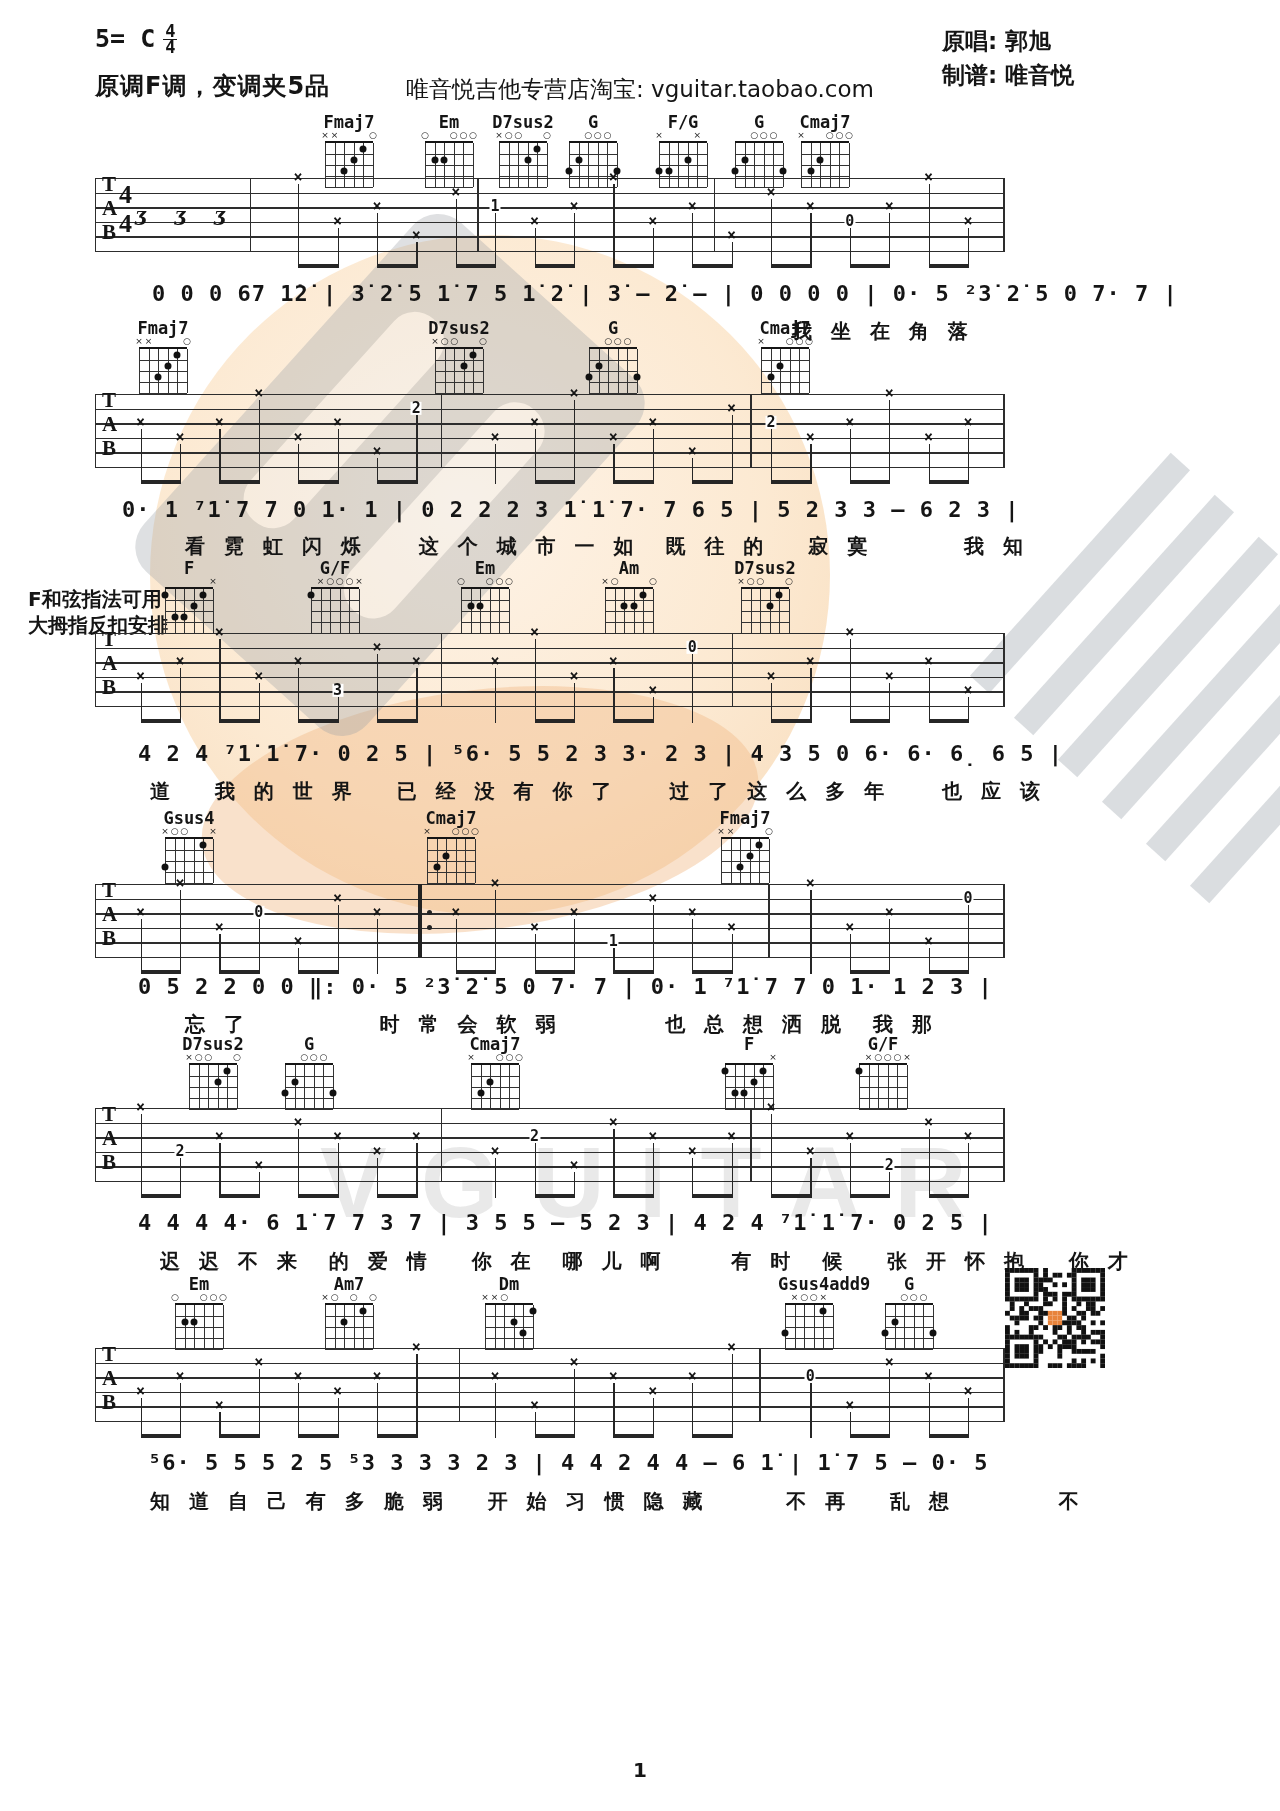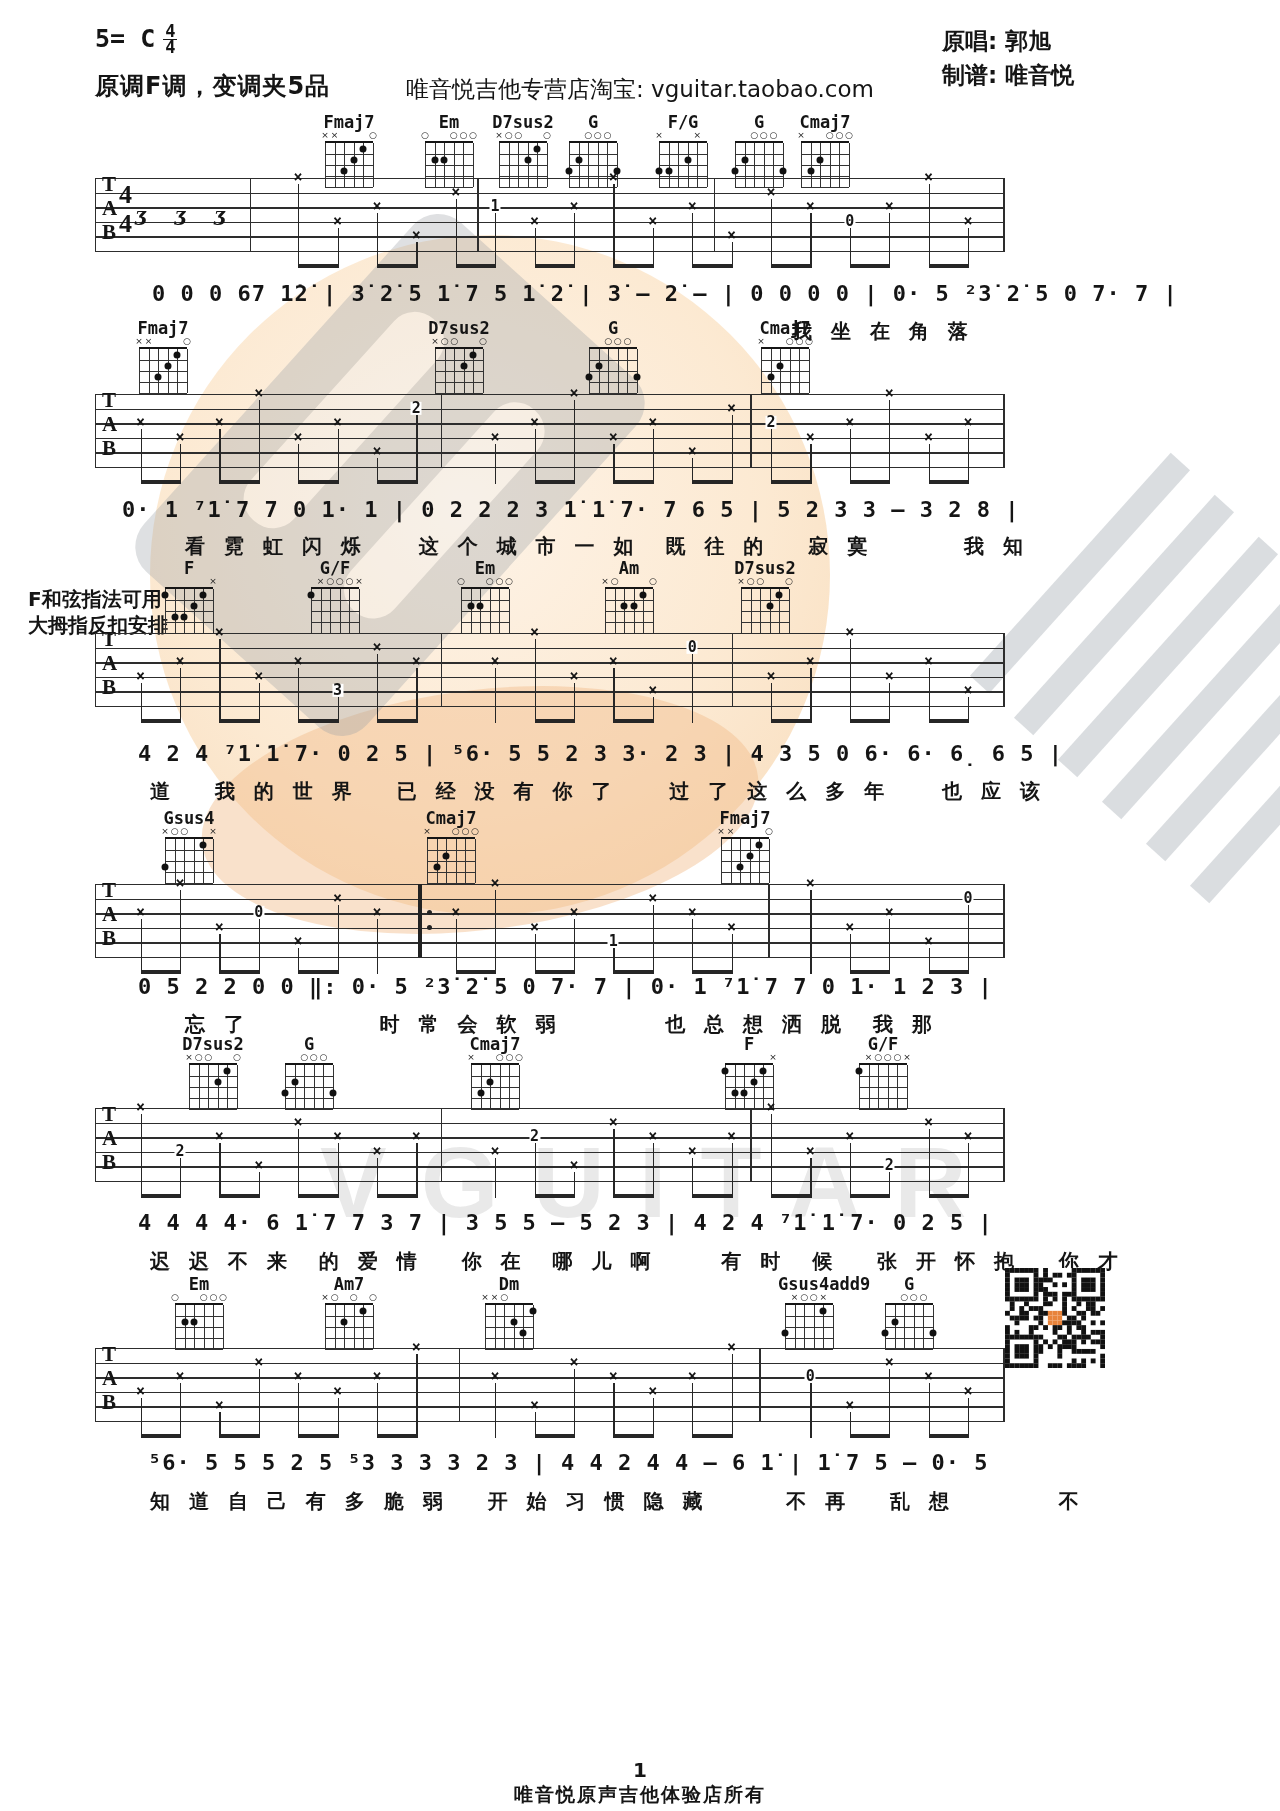--- a/index.html
+++ b/index.html
@@ -484,21 +484,21 @@
         <div class="beam" style="left: 13.66%; width: 4.33%; top: 86px;"></div>
         <div class="beam" style="left: 22.32%; width: 4.33%; top: 86px;"></div>
         <div class="beam" style="left: 30.98%; width: 4.33%; top: 86px;"></div>
         <div class="beam" style="left: 48.3%; width: 4.33%; top: 86px;"></div>
         <div class="beam" style="left: 56.96%; width: 4.33%; top: 86px;"></div>
         <div class="beam" style="left: 65.62%; width: 4.33%; top: 86px;"></div>
         <div class="beam" style="left: 74.28%; width: 4.33%; top: 86px;"></div>
         <div class="beam" style="left: 82.94%; width: 4.33%; top: 86px;"></div>
         <div class="beam" style="left: 91.6%; width: 4.33%; top: 86px;"></div>
       </div>
-      <div class="melody" style="left: 122px; top: 497px;">0· 1 ⁷1̇ 7 7 0 1· 1 | 0 2 2 2 3 1̇ 1̇ 7· 7 6 5 | 5 2 3 3 – 3 2 8 |</div>
+      <div class="melody" style="left: 122px; top: 497px;">0· 1 ⁷1̇ 7 7 0 1· 1 | 0 2 2 2 3 1̇ 1̇ 7· 7 6 5 | 5 2 3 3 – 6 2 3 |</div>
       <div class="lyrics" style="left: 185px; top: 533px;">看 霓 虹 闪 烁    这 个 城 市 一 如  既 往 的   寂 寞       我 知</div>
       <div class="chord" style="left: 158px; top: 558px;">
         <div class="cname">F</div>
         <div class="ctop">
           <div class="ctm" style="left: 48px;">×</div>
         </div>
         <div class="cgrid">
           <div class="cfret" style="top: 11px;"></div>
           <div class="cfret" style="top: 22px;"></div>
           <div class="cfret" style="top: 33px;"></div>
@@ -991,21 +991,21 @@
         <div class="beam" style="left: 22.32%; width: 4.33%; top: 86px;"></div>
         <div class="beam" style="left: 30.98%; width: 4.33%; top: 86px;"></div>
         <div class="beam" style="left: 48.3%; width: 4.33%; top: 86px;"></div>
         <div class="beam" style="left: 56.96%; width: 4.33%; top: 86px;"></div>
         <div class="beam" style="left: 65.62%; width: 4.33%; top: 86px;"></div>
         <div class="beam" style="left: 74.28%; width: 4.33%; top: 86px;"></div>
         <div class="beam" style="left: 82.94%; width: 4.33%; top: 86px;"></div>
         <div class="beam" style="left: 91.6%; width: 4.33%; top: 86px;"></div>
       </div>
       <div class="melody" style="left: 138px; top: 1210px;">4 4 4 4· 6 1̇ 7 7 3 7 | 3 5 5 – 5 2 3 | 4 2 4 ⁷1̇ 1̇ 7· 0 2 5 |</div>
-      <div class="lyrics" style="left: 150px; top: 1248px;">迟 迟 不 来  的 爱 情   你 在  哪 儿 啊     有 时  候   张 开 怀 抱   你 才</div>
+      <div class="lyrics" style="left: 160px; top: 1248px;">迟 迟 不 来  的 爱 情   你 在  哪 儿 啊     有 时  候   张 开 怀 抱   你 才</div>
       <div class="chord" style="left: 168px; top: 1274px;">
         <div class="cname">Em</div>
         <div class="ctop">
           <div class="ctm" style="left: 0px;">○</div>
           <div class="ctm" style="left: 28.8px;">○</div>
           <div class="ctm" style="left: 38.4px;">○</div>
           <div class="ctm" style="left: 48px;">○</div>
         </div>
         <div class="cgrid">
           <div class="cfret" style="top: 11px;"></div>
@@ -1418,14 +1418,13 @@
       <rect x="47.61904761904762" y="95.23809523809524" width="4.8619047619047615" height="4.8619047619047615" fill="#111"></rect>
       <rect x="52.38095238095238" y="95.23809523809524" width="4.8619047619047615" height="4.8619047619047615" fill="#111"></rect>
       <rect x="61.904761904761905" y="95.23809523809524" width="4.8619047619047615" height="4.8619047619047615" fill="#111"></rect>
       <rect x="66.66666666666667" y="95.23809523809524" width="4.8619047619047615" height="4.8619047619047615" fill="#111"></rect>
       <rect x="71.42857142857143" y="95.23809523809524" width="4.8619047619047615" height="4.8619047619047615" fill="#111"></rect>
       <rect x="76.19047619047619" y="95.23809523809524" width="4.8619047619047615" height="4.8619047619047615" fill="#111"></rect>
       <rect x="95.23809523809524" y="95.23809523809524" width="4.8619047619047615" height="4.8619047619047615" fill="#111"></rect>
     </svg>
 
   <div class="ct pagenum">1</div>
-  <div class="ct owner">唯音悦原声吉他体验店所有</div>
 </div>
 
 </body></html>

